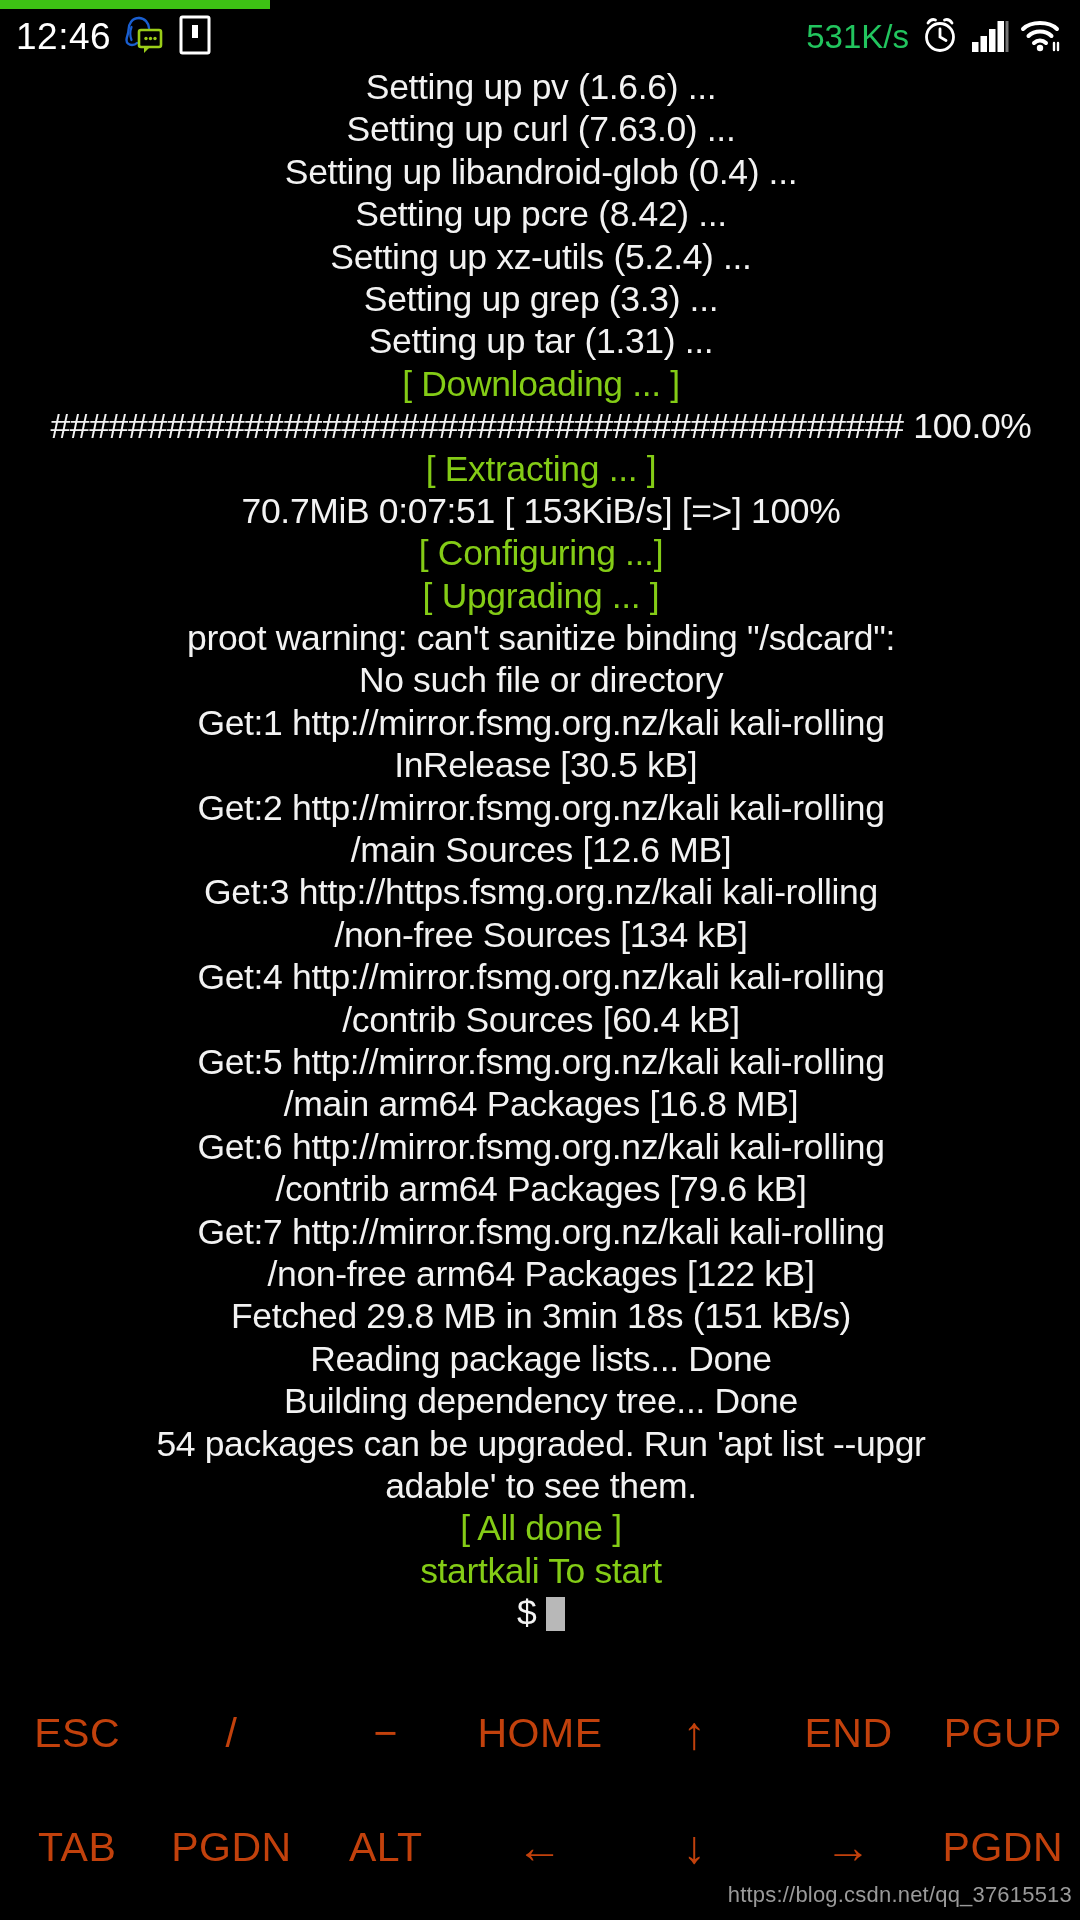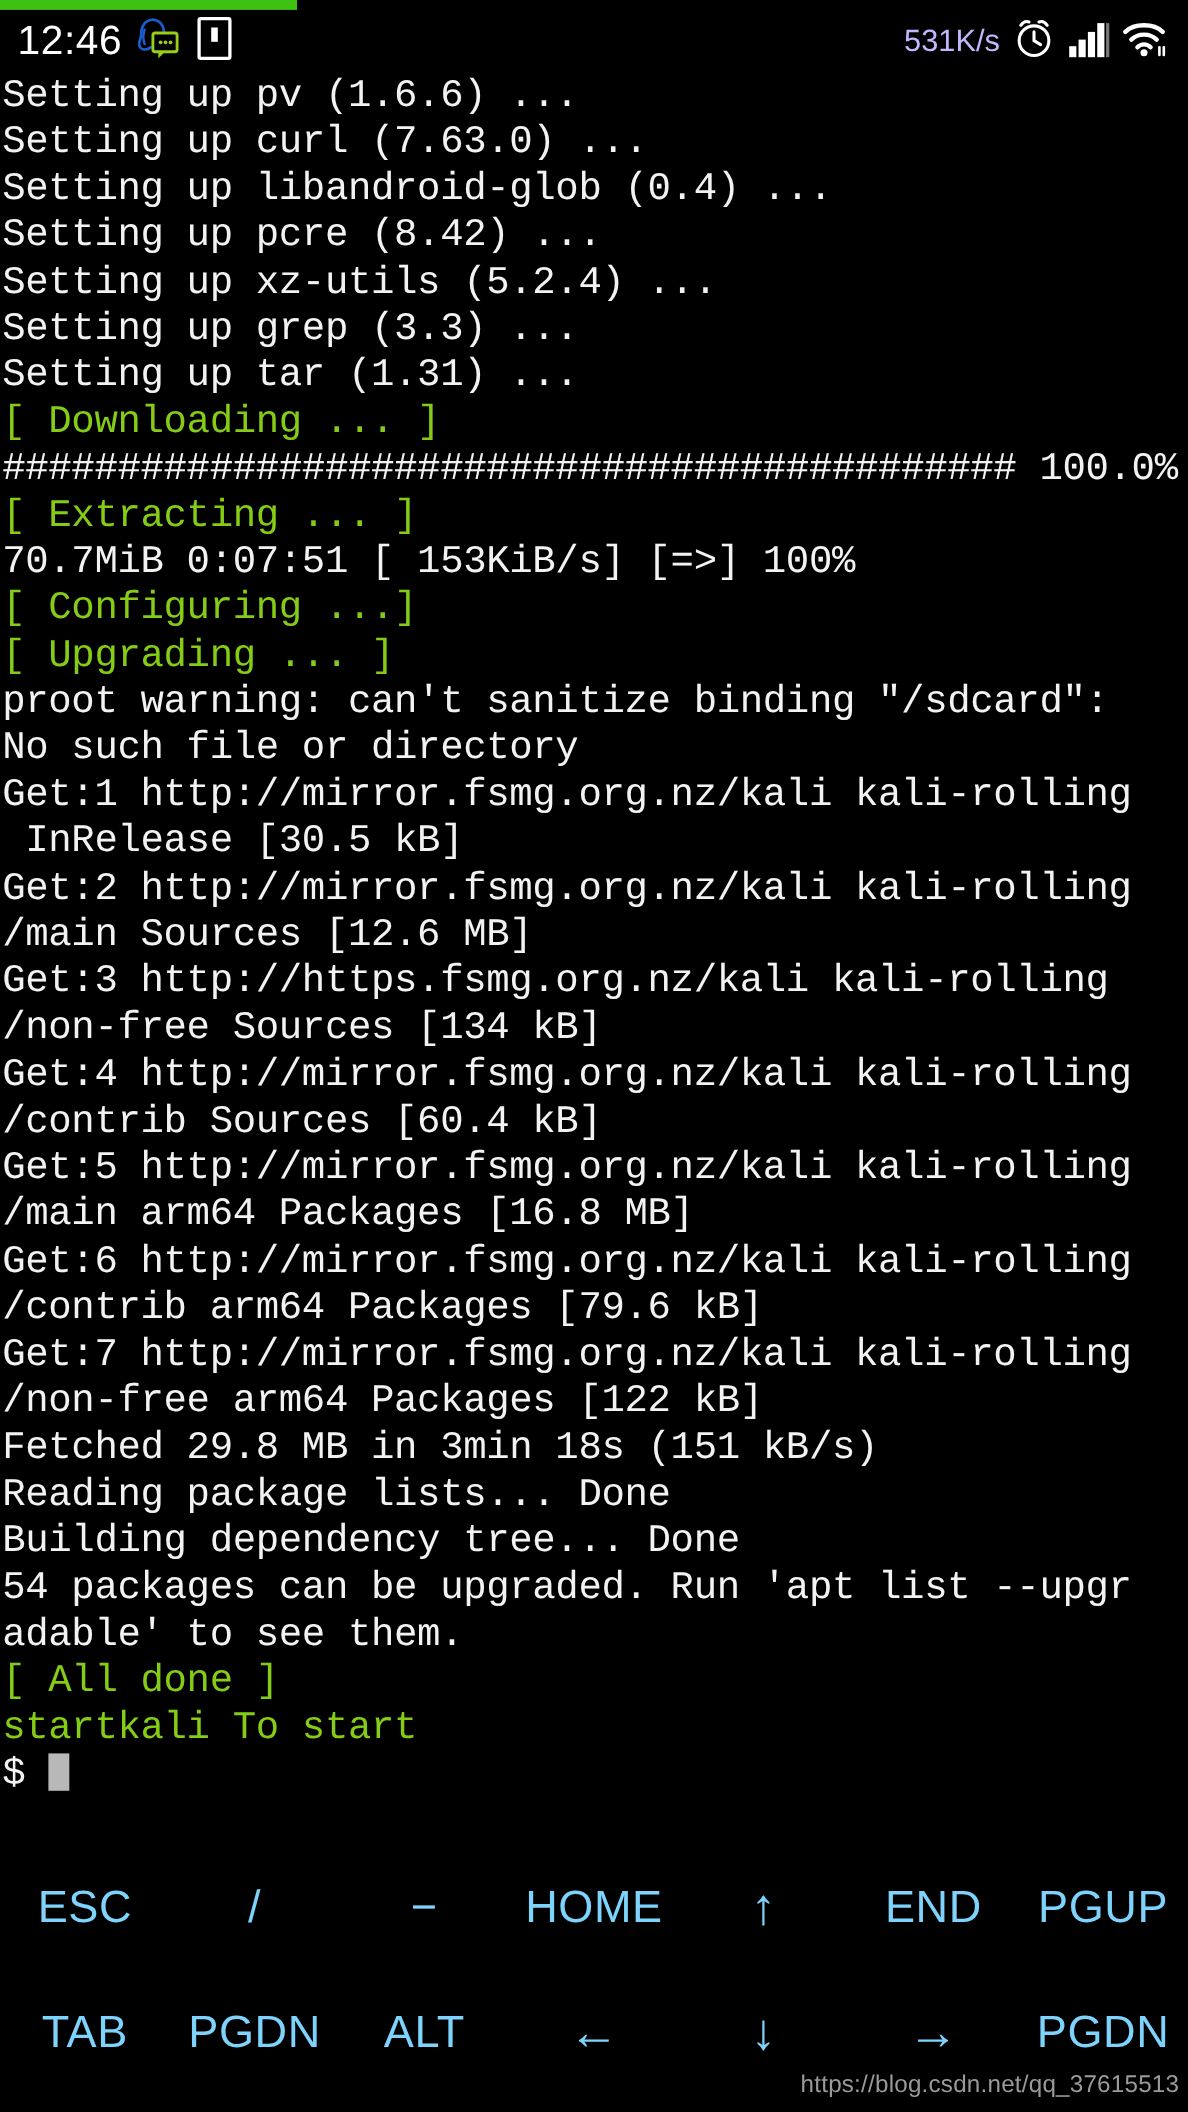--- a/index.html
+++ b/index.html
@@ -54,46 +54,47 @@
   }
   #status-right {
     margin-left: auto;
     display: flex;
     align-items: center;
     gap: 11px;
     padding-right: 18px;
   }
   #net-speed {
     font-family: "Liberation Sans", sans-serif;
-    font-size: 28px;
-    color: #c4b5fd;
+    font-size: 33px;
+    color: #22c55e;
   }
   .statusicon { display: block; }
 
   
   #terminal {
     position: absolute;
     top: 66px;
     left: 0;
     width: 1080px;
     height: 1600px;
     background: #000000;
     padding: 0 0 0 0;
     box-sizing: border-box;
     overflow: hidden;
   }
   .term-line {
-    font-family: Liberation Mono, monospace;
+    font-family: Liberation Sans, sans-serif;
     font-size: 35.5px;
     line-height: 42.4px;
     white-space: pre;
     color: #f2f2f2;
     letter-spacing: -0.35px;
     padding-left: 2px;
     height: 42.4px;
+    text-align: center;
   }
   .term-line.green { color: #84cc16; }
   .cursor-block {
     display: inline-block;
     width: 19px;
     height: 34px;
     background: #b8b8b8;
     vertical-align: -6px;
   }
 
@@ -109,21 +110,21 @@
   .key-row {
     display: flex;
     align-items: center;
     width: 1080px;
     height: 114px;
   }
   #key-row-1 { margin-top: 10px; }
   .key {
     flex: 1 1 0;
     text-align: center;
-    color: #7dd3fc;
+    color: #c2410c;
     font-family: "Liberation Sans", sans-serif;
     font-size: 41px;
     font-weight: 500;
     letter-spacing: 0.5px;
     line-height: 114px;
     user-select: none;
   }
   .key.glyph { font-size: 46px; font-weight: 400; }
 
   #watermark {

